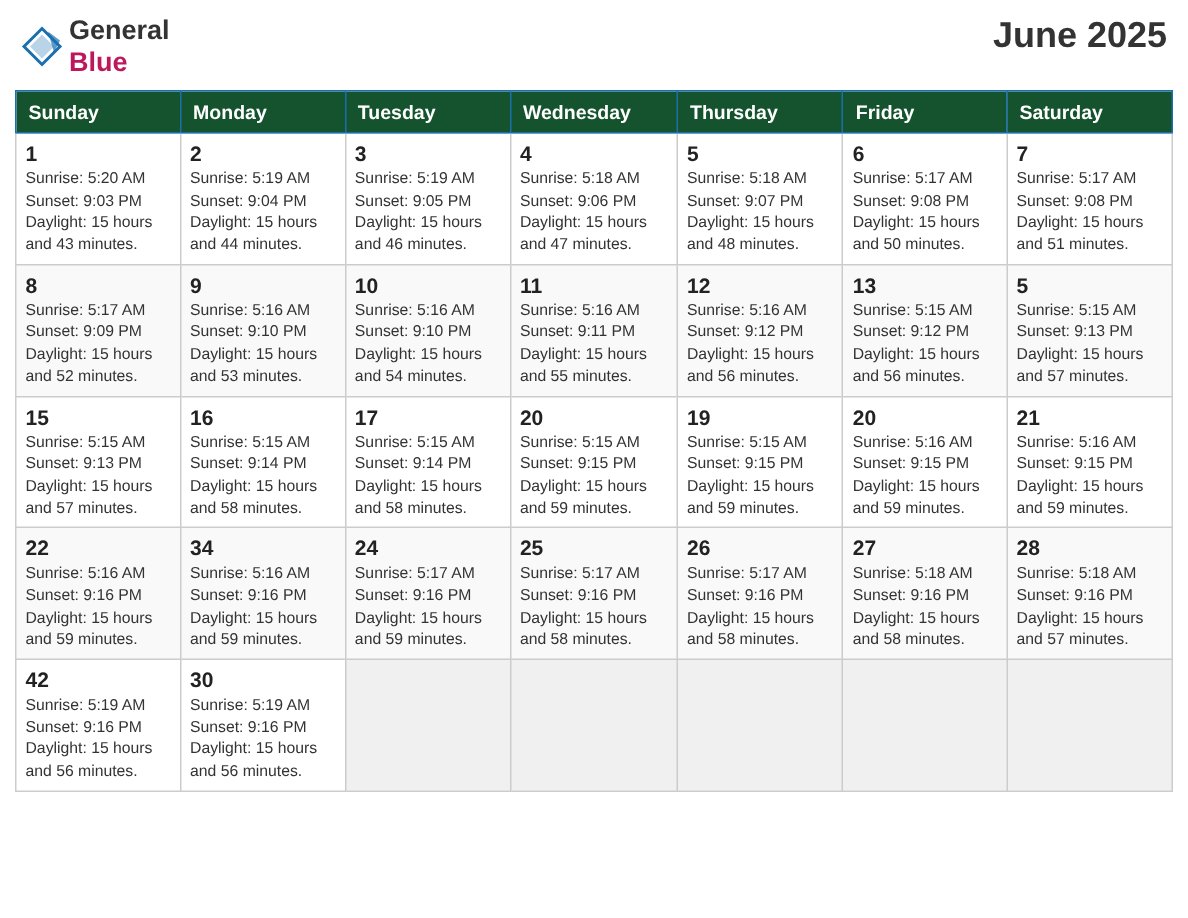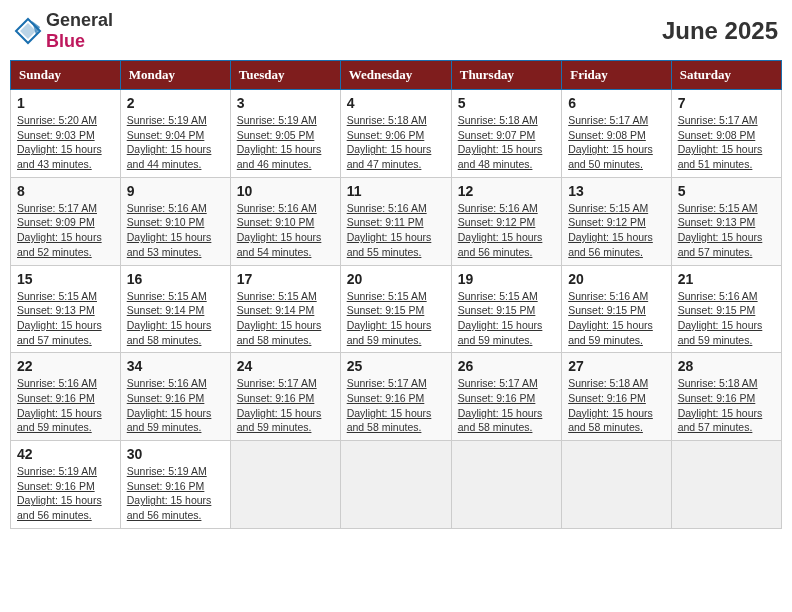--- a/index.html
+++ b/index.html
@@ -6,21 +6,21 @@
     body {
       font-family: Arial, sans-serif;
       background: #fff;
       width: 792px;
       min-height: 612px;
       padding: 10px;
     }
     .header-area {
       display: flex;
       justify-content: space-between;
-      align-items: center;
+      align-items: flex-start;
       margin-bottom: 8px;
       padding: 0 4px;
     }
     .logo {
       display: flex;
       align-items: center;
       gap: 4px;
     }
     .logo-icon {
       width: 28px;
@@ -37,27 +37,26 @@
     .location-title {
       font-size: 14px;
       color: #555;
     }
     .calendar-table {
       width: 100%;
       border-collapse: collapse;
       font-size: 11px;
     }
     .calendar-table th {
-      background-color: #7f1d1d;
+      background-color: #14532d;
       color: white;
       text-align: left;
       padding: 6px 8px;
       font-size: 13px;
       border: 1px solid #1a6faf;
-      font-family: Liberation Serif, serif;
     }
     .calendar-table td {
       vertical-align: top;
       border: 1px solid #ccc;
       padding: 5px 6px;
       width: 113px;
       min-height: 80px;
       background: #fff;
     }
     .calendar-table tr:nth-child(even) td {
@@ -67,21 +66,20 @@
       font-size: 14px;
       font-weight: bold;
       color: #222;
       display: block;
       margin-bottom: 2px;
     }
     .day-info {
       color: #333;
       font-size: 10.5px;
       line-height: 1.4;
-      text-decoration: underline;
     }
     .empty-cell {
       background: #f0f0f0 !important;
     }
   </style>
 </head>
 <body>
 
 <div class="header-area">
   <div class="logo">

